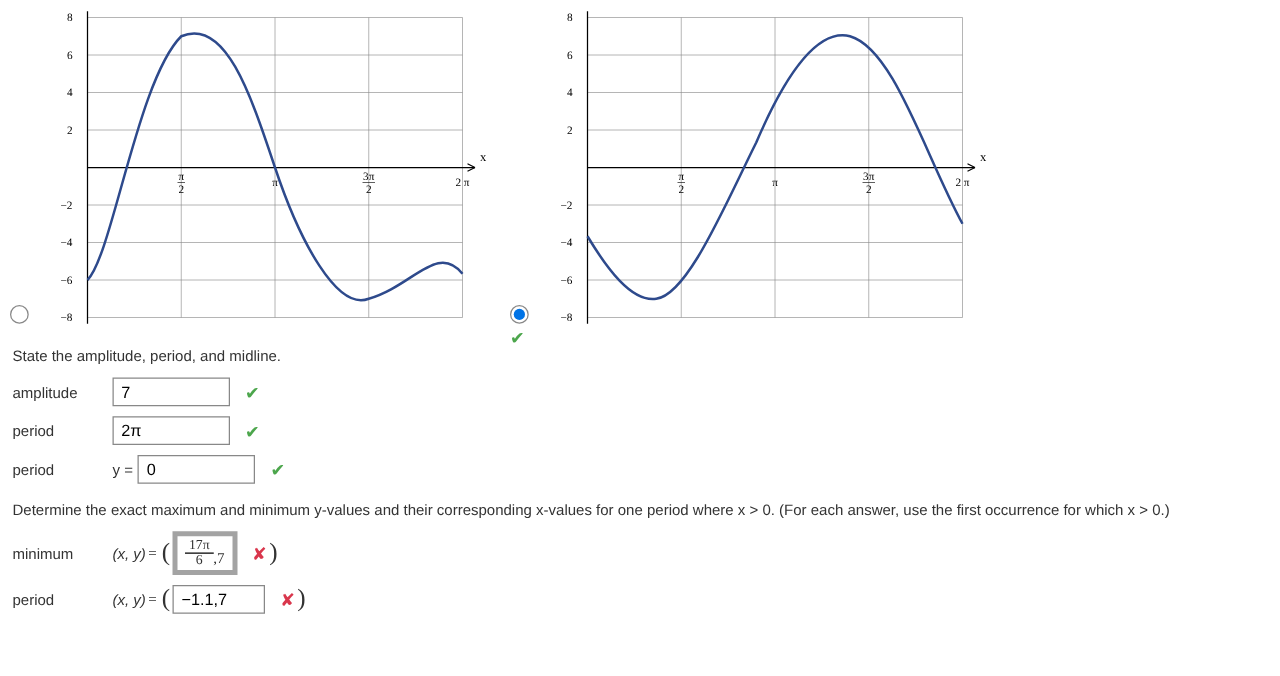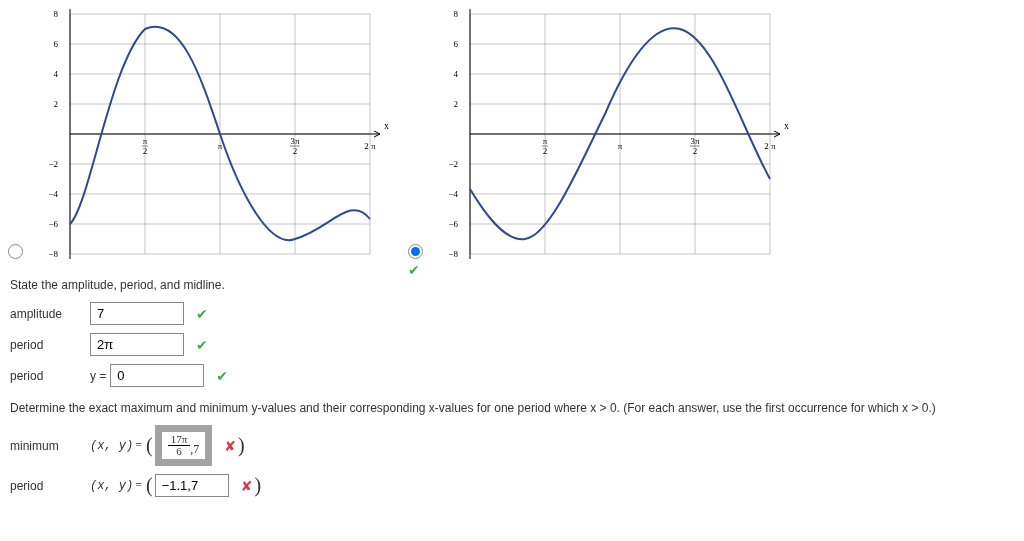--- a/index.html
+++ b/index.html
@@ -106,21 +106,21 @@
   }
   .mark.ok { color: #4ca64c; }
   .mark.bad { color: #d9364c; }
   .paren {
     font-size: 20px;
     font-family: "Times New Roman", serif;
     vertical-align: middle;
     margin: 0 2px;
   }
   .xy {
-    font-family: Liberation Mono, monospace;
+    font-family: Liberation Sans, sans-serif;
     font-style: italic;
     margin-right: 2px;
   }
   .eq {
     font-family: "Times New Roman", serif;
     margin-right: 2px;
   }
   .frac {
     display: inline-flex;
     flex-direction: column;
@@ -261,21 +261,21 @@
 </div>
 
 <div class="section">
   <div class="instr">Determine the exact maximum and minimum y-values and their corresponding x-values for one period where  x &gt; 0.  (For each answer, use the first occurrence for which  x &gt; 0.)</div>
 
   <div class="field-row">
     <span class="field-label">minimum</span>
     <span class="xy">(x, y)</span>
       <span class="eq">=</span>
     <span class="paren">(</span>
-    <span style="border:7px solid #a3a3a3; padding:2px 6px; display:inline-flex; align-items:flex-end;">
+    <span style="border:4px solid #a3a3a3; padding:2px 6px; display:inline-flex; align-items:flex-end;">
       <span class="frac">
           <span class="num">17π</span>
           <span class="den">6</span>
         </span>
         <span style="font-family:'Times New Roman',serif;">,7</span>
     </span>
     <span class="mark bad">✘</span>
     <span class="paren">)</span>
   </div>
 

